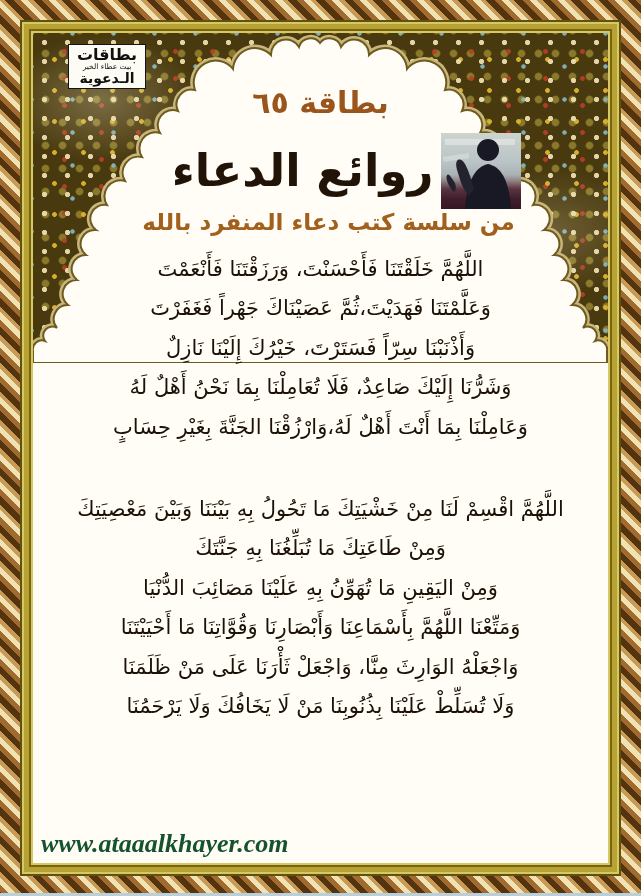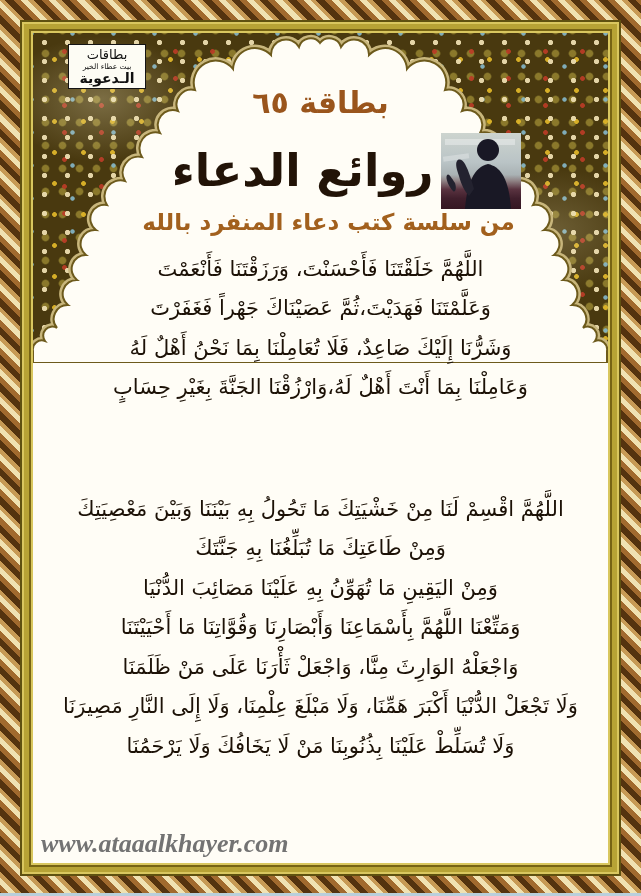--- a/index.html
+++ b/index.html
@@ -25,21 +25,21 @@
       radial-gradient(circle,rgba(186,60,38,.92) 0 2px,transparent 2.8px),
       radial-gradient(circle,rgba(132,182,198,.92) 0 1.8px,transparent 2.6px),
       radial-gradient(circle,rgba(150,132,48,.85) 0 3px,transparent 4.5px);
     background-size:100% 100%,100% 100%,23px 19px,29px 31px,37px 27px,41px 33px,17px 23px;
     background-position:0 0,0 0,0 0,7px 11px,13px 5px,19px 17px,4px 9px;}
   .ornament svg{position:absolute;top:0;left:0;display:block;}
   
   .logo{position:absolute;top:11px;left:auto;right:462px;width:78px;
         background:#fdfcf4;border:1px solid #141414;box-sizing:border-box;
         text-align:center;color:#101010;padding:3px 2px 2px;}
-  .logo .l1{font-size:13px;font-weight:normal;line-height:14px;}
+  .logo .l1{font-size:16px;font-weight:bold;line-height:14px;}
   .logo .l2{font-size:7.5px;line-height:9px;}
   .logo .l3{font-size:14px;font-weight:bold;line-height:15px;}
   
   .card-no{position:absolute;top:52px;left:0;width:100%;text-align:center;
            font-size:30px;font-weight:bold;color:#9a551c;}
   .title-row{position:absolute;top:96px;left:0;width:100%;height:80px;
              display:flex;flex-direction:row;justify-content:center;align-items:flex-end;gap:8px;margin-left:26px;}
   .pray{position:relative;width:80px;height:76px;flex:0 0 auto;
         background:linear-gradient(180deg,#cdd4cf 0%,#bac4c6 38%,#a9b2b4 55%,#8f8284 63%,#5a3340 74%,#401f2c 86%,#351722 100%);}
   .pray svg{position:absolute;inset:0;}
@@ -48,21 +48,21 @@
             font-size:23px;font-weight:bold;color:#a2601d;white-space:nowrap;}
   
   .para{position:absolute;left:0;width:100%;color:#1c1106;}
   .p1{top:216px;}
   .p2{top:456px;text-align:right;}
   .line{height:39.5px;display:flex;align-items:center;justify-content:center;
         font-size:21px;white-space:nowrap;}
   
   .url{position:absolute;top:796px;right:auto;left:8px;direction:ltr;
        font-family:"Liberation Serif",serif;font-style:italic;font-weight:bold;
-       font-size:26px;color:#737373;}
+       font-size:26px;color:#14532d;}
   .bottom-strip{position:absolute;left:0;right:0;bottom:0;height:3px;background:#b9cfdb;}
 </style>
 </head>
 <body>
 
 <div class="card">
   <div class="chain">
     <div class="gold">
       <div class="panel">
 
@@ -93,31 +93,31 @@
             </svg>
           </div>
           <h1 class="title">روائع الدعاء</h1>
         </div>
 
         <div class="subtitle">من سلسة كتب دعاء المنفرد بالله</div>
 
         <div class="para p1">
           <div class="line">اللَّهُمَّ خَلَقْتَنَا فَأَحْسَنْتَ، وَرَزَقْتَنَا فَأَنْعَمْتَ</div>
           <div class="line">وَعَلَّمْتَنَا فَهَدَيْتَ،ثُمَّ عَصَيْنَاكَ جَهْراً فَغَفَرْتَ</div>
+          <div class="line">وَأَذْنَبْنَا سِرّاً فَسَتَرْتَ، خَيْرُكَ إِلَيْنَا نَازِلٌ</div>
           <div class="line">وَشَرُّنَا إِلَيْكَ صَاعِدٌ، فَلَا تُعَامِلْنَا بِمَا نَحْنُ أَهْلٌ لَهُ</div>
           <div class="line">وَعَامِلْنَا بِمَا أَنْتَ أَهْلٌ لَهُ،وَارْزُقْنَا الجَنَّةَ بِغَيْرِ حِسَابٍ</div>
         </div>
 
         <div class="para p2">
           <div class="line">اللَّهُمَّ اقْسِمْ لَنَا مِنْ خَشْيَتِكَ مَا تَحُولُ بِهِ بَيْنَنَا وَبَيْنَ مَعْصِيَتِكَ</div>
           <div class="line">وَمِنْ طَاعَتِكَ مَا تُبَلِّغُنَا بِهِ جَنَّتَكَ</div>
           <div class="line">وَمِنْ اليَقِينِ مَا تُهَوِّنُ بِهِ عَلَيْنَا مَصَائِبَ الدُّنْيَا</div>
           <div class="line">وَمَتِّعْنَا اللَّهُمَّ بِأَسْمَاعِنَا وَأَبْصَارِنَا وَقُوَّاتِنَا مَا أَحْيَيْتَنَا</div>
           <div class="line">وَاجْعَلْهُ الوَارِثَ مِنَّا، وَاجْعَلْ ثَأْرَنَا عَلَى مَنْ ظَلَمَنَا</div>
-          <div class="line">وَلَا تَجْعَلْ الدُّنْيَا أَكْبَرَ هَمِّنَا، وَلَا مَبْلَغَ عِلْمِنَا، وَلَا إِلَى النَّارِ مَصِيرَنَا</div>
           <div class="line">وَلَا تُسَلِّطْ عَلَيْنَا بِذُنُوبِنَا مَنْ لَا يَخَافُكَ وَلَا يَرْحَمُنَا</div>
         </div>
 
         <div class="url">www.ataaalkhayer.com</div>
 
       </div>
     </div>
   </div>
   <div class="bottom-strip"></div>
 </div>

